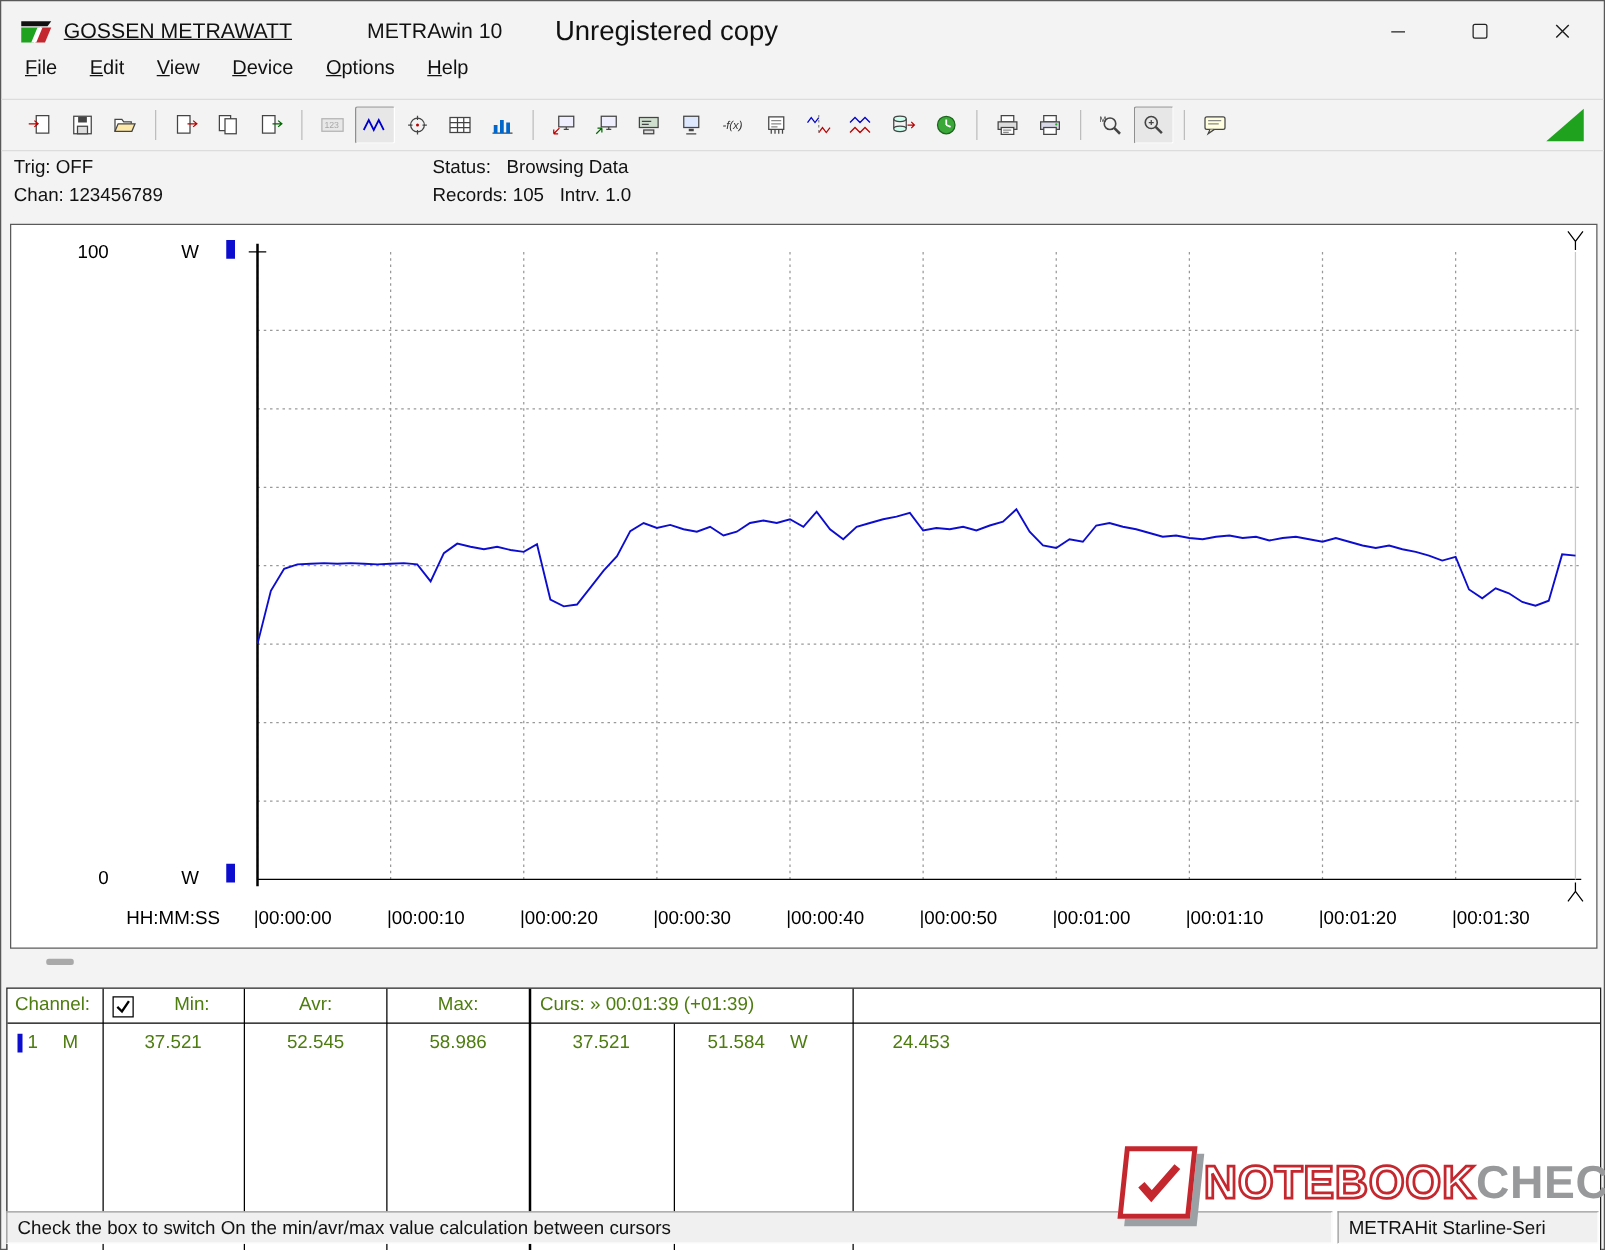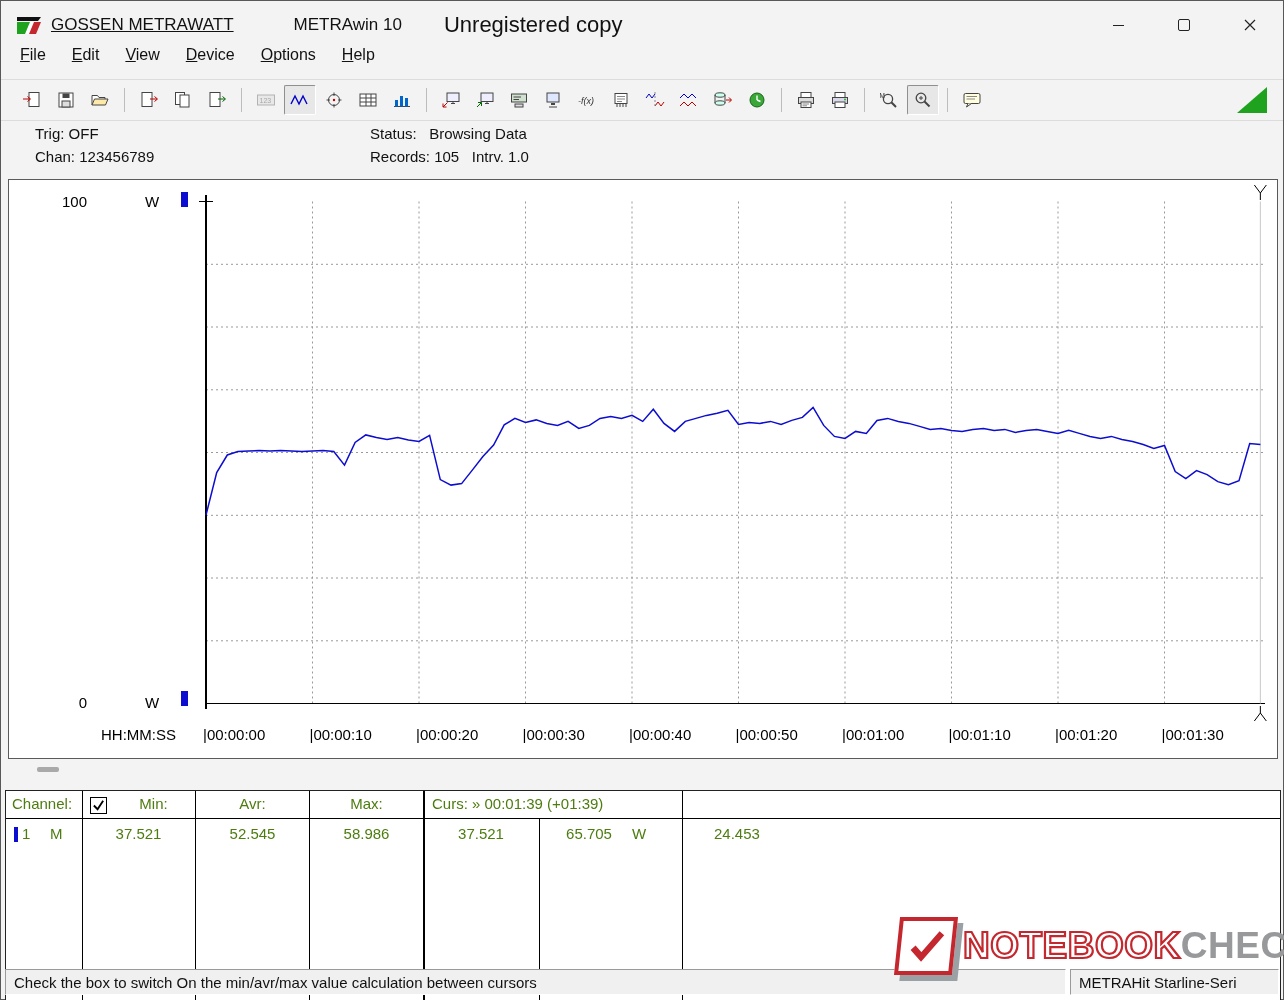--- a/index.html
+++ b/index.html
@@ -28,21 +28,21 @@
     border:1px solid transparent;border-radius:2px;margin:0 1px;flex:0 0 auto;}
   .tb-btn.pressed{border-color:#8f8f8f #ffffff #ffffff #8f8f8f;background:#e7e7e7;}
   .tb-btn.disabled{opacity:.40;filter:grayscale(1);}
   .tb-sep{width:1px;height:24px;background:#bdbdbd;margin:0 7px;flex:0 0 auto;}
   .tb-ic{display:inline-flex;align-items:center;}
   .corner-tri{position:absolute;right:16px;top:7px;width:0;height:0;
     border-right:30px solid #1fa31f;border-top:26px solid transparent;}
 
   
   .infopanel{position:absolute;left:0;top:118px;right:0;height:60px;font-size:15px;color:#111;}
-  .info-item{position:absolute;white-space:pre;margin-left:24px;}
+  .info-item{position:absolute;white-space:pre;}
 
   
   .chart-panel{position:absolute;left:7px;top:178px;width:1270px;height:580px;background:#fff;
     border:1px solid #5a5a5a;box-sizing:border-box;}
   #chart-svg{position:absolute;left:0;top:0;}
   .ylab{position:absolute;font-size:15px;color:#000;width:34px;text-align:right;}
   .ylab-u{position:absolute;font-size:15px;color:#000;}
   .ch-col{background:#0d0dcf;}
   .ch-marker{position:absolute;left:172px;width:7px;height:15px;}
   #x-labels{position:absolute;left:0;top:546px;right:0;height:26px;text-decoration:underline;}
@@ -432,21 +432,21 @@
     <div class="vl partial" style="left:533px"></div>
     <div class="vl" style="left:676px"></div>
 
     <div class="row-colorbar ch-col" style="background: rgb(13, 13, 207);"></div>
     <div class="td" style="left:16px">1</div>
     <div class="td" style="left:44px">M</div>
     <div class="td cell-c" style="left:76px;width:113px">37.521</div>
     <div class="td cell-c" style="left:190px;width:113px">52.545</div>
     <div class="td cell-c" style="left:304px;width:113px">58.986</div>
     <div class="td cell-c" style="left:418px;width:114px">37.521</div>
-    <div class="td cell-c" style="left:533px;width:100px">65.705</div>
+    <div class="td cell-c" style="left:533px;width:100px">51.584</div>
     <div class="td" style="left:626px">W</div>
     <div class="td" style="left:708px">24.453</div>
   </div>
 
   <div class="watermark">
     <div class="wm-icon">
       <svg width="40" height="40" viewBox="0 0 44 44">
           <polyline points="8,24 18,34 38,8" fill="none" stroke="#c4272e" stroke-width="7"></polyline>
         </svg>
     </div>

